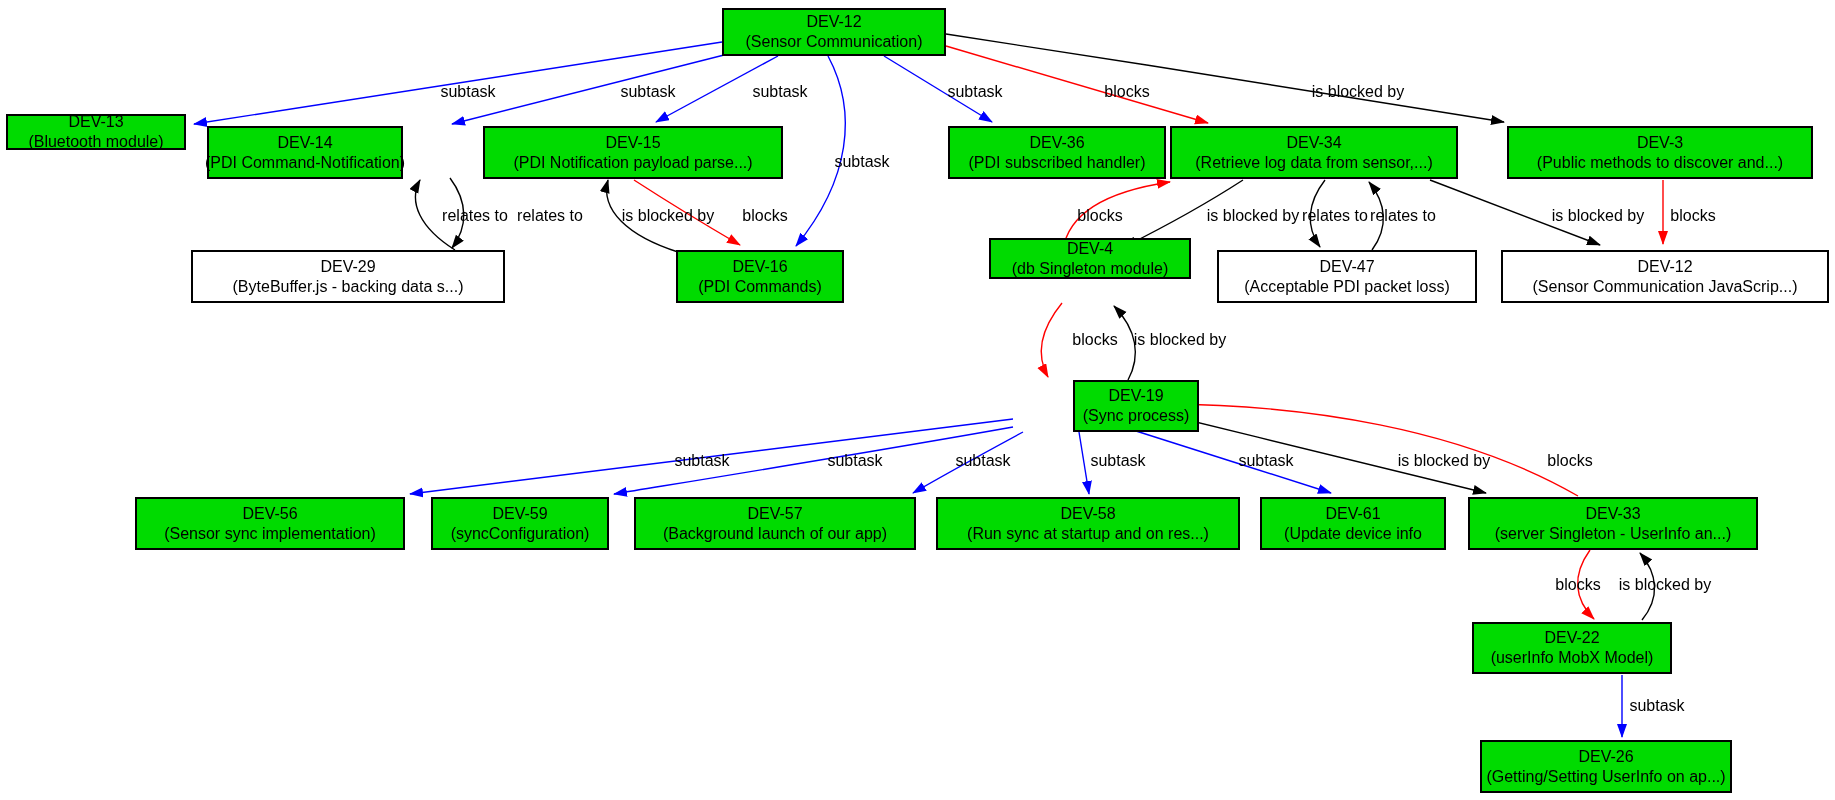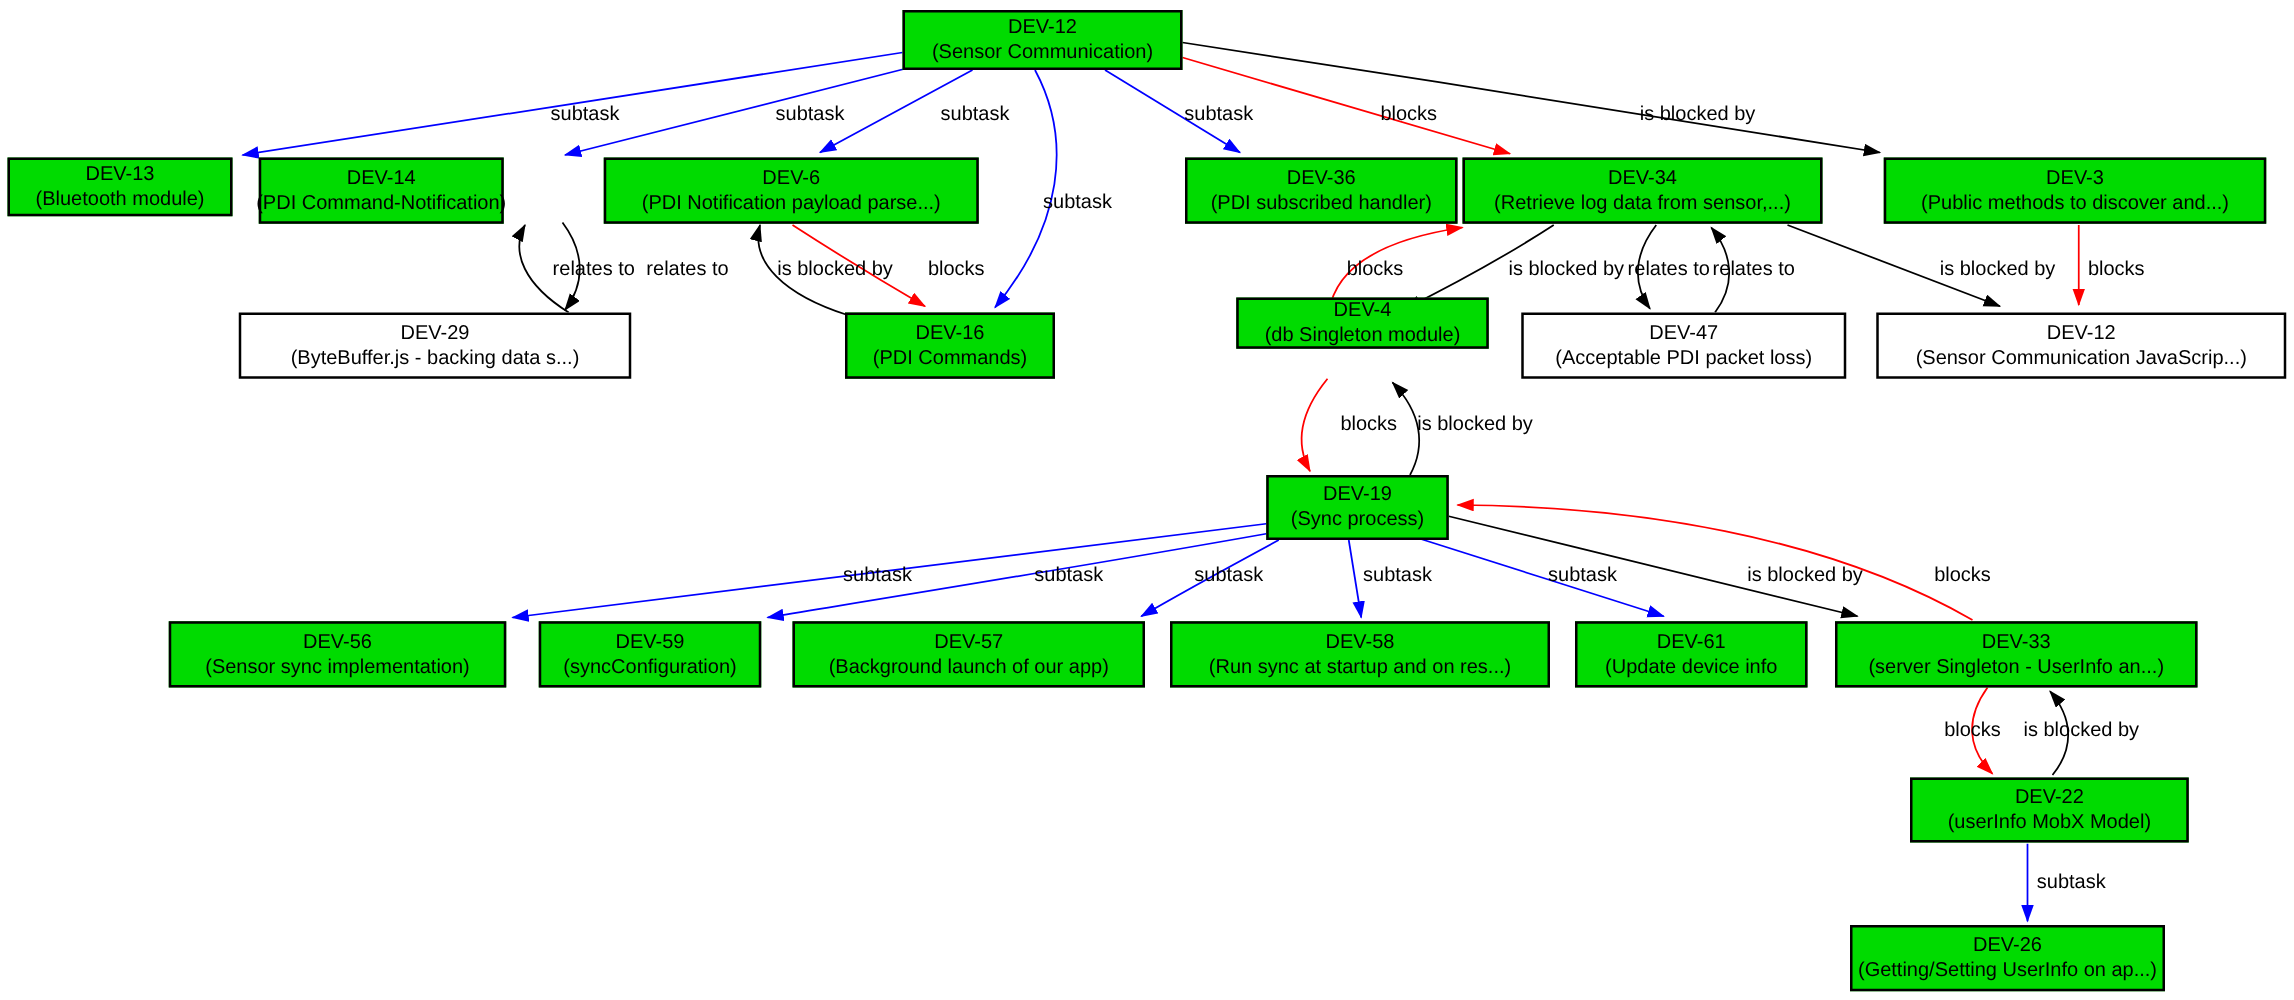--- a/index.html
+++ b/index.html
@@ -72,30 +72,30 @@
 
     <path class="edge e-blocks" d="M1590,550 C1572,575 1574,599 1594,619" marker-end="url(#arr-r)"></path>
     <path class="edge e-rel" d="M1642,620 C1660,598 1658,574 1640,553" marker-end="url(#arr-k)"></path>
     <path class="edge e-subtask" d="M1622,675 L1622,737" marker-end="url(#arr-b)"></path>
   </svg>
 
   <div class="node green" style="left:722px;top:8px;width:224px;height:48px">
     <div>DEV-12</div>
     <div>(Sensor Communication)</div>
   </div>
-  <div class="node green" style="left:6px;top:126px;width:180px;height:47px">
+  <div class="node green" style="left:6px;top:114px;width:180px;height:36px">
     <div>DEV-13</div>
     <div>(Bluetooth module)</div>
   </div>
   <div class="node green" style="left:207px;top:126px;width:196px;height:53px">
     <div>DEV-14</div>
     <div>(PDI Command-Notification)</div>
   </div>
   <div class="node green" style="left:483px;top:126px;width:300px;height:53px">
-    <div>DEV-6</div>
+    <div>DEV-15</div>
     <div>(PDI Notification payload parse...)</div>
   </div>
   <div class="node green" style="left:948px;top:126px;width:218px;height:53px">
     <div>DEV-36</div>
     <div>(PDI subscribed handler)</div>
   </div>
   <div class="node green" style="left:1170px;top:126px;width:288px;height:53px">
     <div>DEV-34</div>
     <div>(Retrieve log data from sensor,...)</div>
   </div>
@@ -116,21 +116,21 @@
     <div>(db Singleton module)</div>
   </div>
   <div class="node white" style="left:1217px;top:250px;width:260px;height:53px">
     <div>DEV-47</div>
     <div>(Acceptable PDI packet loss)</div>
   </div>
   <div class="node white" style="left:1501px;top:250px;width:328px;height:53px">
     <div>DEV-12</div>
     <div>(Sensor Communication JavaScrip...)</div>
   </div>
-  <div class="node green" style="left:1013px;top:380px;width:146px;height:52px">
+  <div class="node green" style="left:1073px;top:380px;width:126px;height:52px">
     <div>DEV-19</div>
     <div>(Sync process)</div>
   </div>
   <div class="node green" style="left:135px;top:497px;width:270px;height:53px">
     <div>DEV-56</div>
     <div>(Sensor sync implementation)</div>
   </div>
   <div class="node green" style="left:431px;top:497px;width:178px;height:53px">
     <div>DEV-59</div>
     <div>(syncConfiguration)</div>
@@ -144,21 +144,21 @@
     <div>(Run sync at startup and on res...)</div>
   </div>
   <div class="node green" style="left:1260px;top:497px;width:186px;height:53px">
     <div>DEV-61</div>
     <div>(Update device info</div>
   </div>
   <div class="node green" style="left:1468px;top:497px;width:290px;height:53px">
     <div>DEV-33</div>
     <div>(server Singleton - UserInfo an...)</div>
   </div>
-  <div class="node green" style="left:1528px;top:622px;width:223px;height:52px">
+  <div class="node green" style="left:1472px;top:622px;width:200px;height:52px">
     <div>DEV-22</div>
     <div>(userInfo MobX Model)</div>
   </div>
   <div class="node green" style="left:1480px;top:740px;width:252px;height:53px">
     <div>DEV-26</div>
     <div>(Getting/Setting UserInfo on ap...)</div>
   </div>
 
   <div class="edge-label" style="left:468px;top:92px">subtask</div>
   <div class="edge-label" style="left:648px;top:92px">subtask</div>

